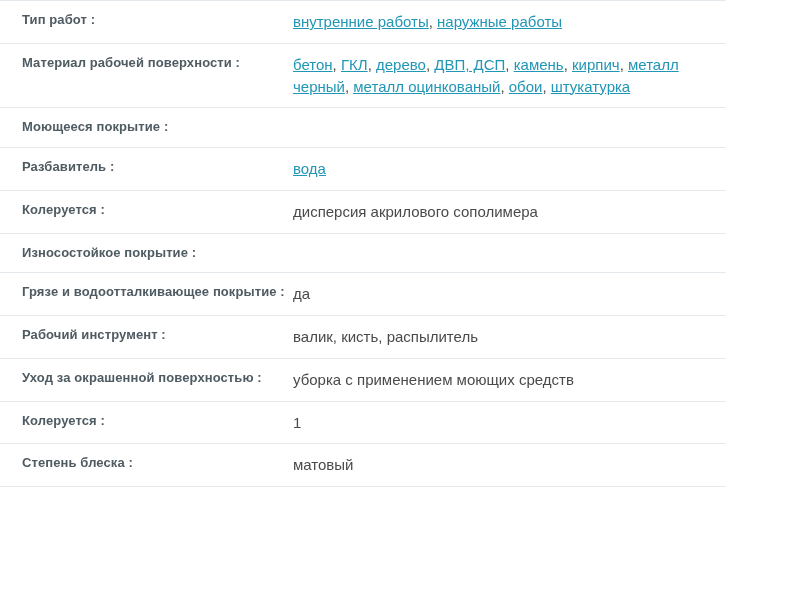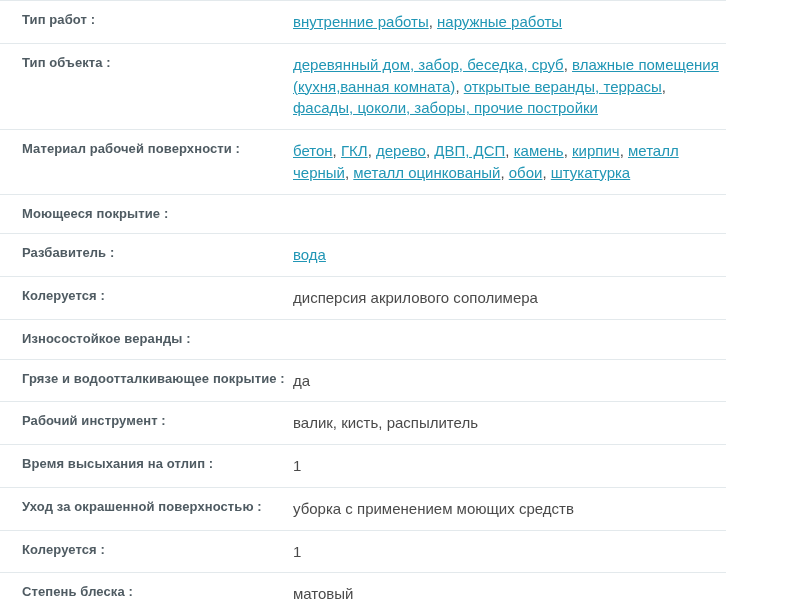--- a/index.html
+++ b/index.html
@@ -57,54 +57,46 @@
 </head>
 <body>
 
 <table class="spec-table">
   <tbody>
       <tr>
         <td class="label">Тип работ :</td>
         <td class="value"><a href="#">внутренние работы</a><span class="sep">, </span><a href="#">наружные работы</a></td>
       </tr>
       <tr>
-        <td class="label">Тип объекта :</td>
-        <td class="value"><a href="#">деревянный дом, забор, беседка, сруб</a><span class="sep">, </span><a href="#">влажные помещения (кухня,ванная комната)</a><span class="sep">, </span><a href="#">открытые веранды, террасы</a><span class="sep">, </span><a href="#">фасады, цоколи, заборы, прочие постройки</a></td>
-      </tr>
-      <tr>
         <td class="label">Материал рабочей поверхности :</td>
         <td class="value"><a href="#">бетон</a><span class="sep">, </span><a href="#">ГКЛ</a><span class="sep">, </span><a href="#">дерево</a><span class="sep">, </span><a href="#">ДВП, ДСП</a><span class="sep">, </span><a href="#">камень</a><span class="sep">, </span><a href="#">кирпич</a><span class="sep">, </span><a href="#">металл черный</a><span class="sep">, </span><a href="#">металл оцинкованый</a><span class="sep">, </span><a href="#">обои</a><span class="sep">, </span><a href="#">штукатурка</a></td>
       </tr>
       <tr>
         <td class="label">Моющееся покрытие :</td>
         <td class="value"><span></span></td>
       </tr>
       <tr>
         <td class="label">Разбавитель :</td>
         <td class="value"><a href="#">вода</a></td>
       </tr>
       <tr>
         <td class="label">Колеруется :</td>
         <td class="value"><span>дисперсия акрилового сополимера</span></td>
       </tr>
       <tr>
-        <td class="label">Износостойкое веранды :</td>
+        <td class="label">Износостойкое покрытие :</td>
         <td class="value"><span></span></td>
       </tr>
       <tr>
         <td class="label">Грязе и водоотталкивающее покрытие :</td>
         <td class="value"><span>да</span></td>
       </tr>
       <tr>
         <td class="label">Рабочий инструмент :</td>
         <td class="value"><span>валик, кисть, распылитель</span></td>
-      </tr>
-      <tr>
-        <td class="label">Время высыхания на отлип :</td>
-        <td class="value"><span>1</span></td>
       </tr>
       <tr>
         <td class="label">Уход за окрашенной поверхностью :</td>
         <td class="value"><span>уборка с применением моющих средств</span></td>
       </tr>
       <tr>
         <td class="label">Колеруется :</td>
         <td class="value"><span>1</span></td>
       </tr>
       <tr>

